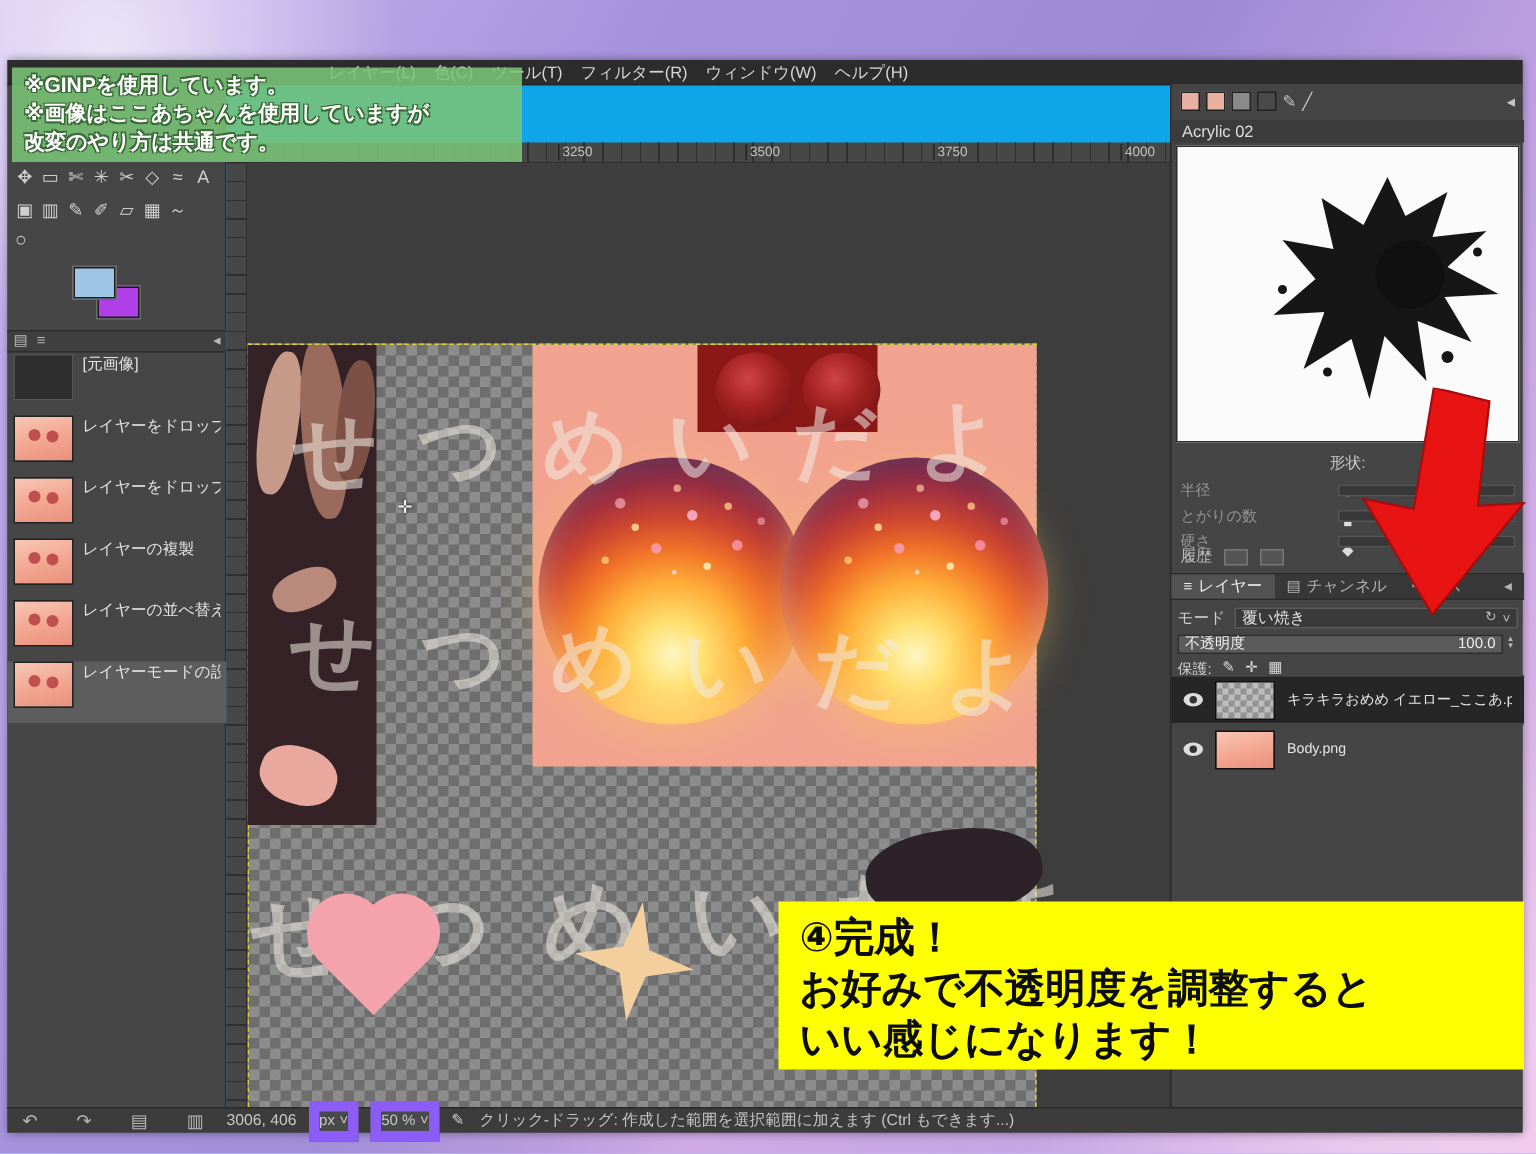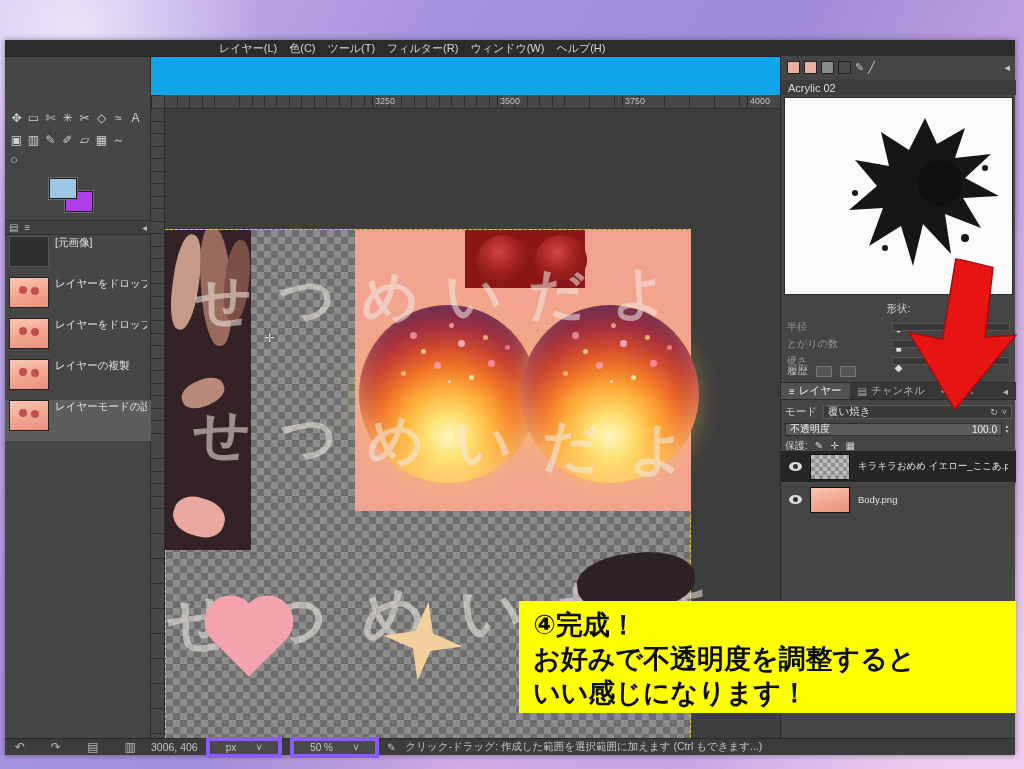--- a/index.html
+++ b/index.html
@@ -125,22 +125,22 @@
   .lthumb.checker{background-color:#bdbdbd;
     background-image:linear-gradient(45deg,#8f8f8f 25%,transparent 25%,transparent 75%,#8f8f8f 75%),
                      linear-gradient(45deg,#8f8f8f 25%,transparent 25%,transparent 75%,#8f8f8f 75%);
     background-position:0 0,4px 4px;background-size:8px 8px;}
   .lthumb.art{background:linear-gradient(165deg,#f7c7b5 0%,#f2a58f 55%,#e8907e 100%);}
   .lname{font-size:9.5px;color:#e4e4e4;white-space:nowrap;overflow:hidden;}
   
   #statusbar{left:0;top:698px;width:1010px;height:17px;background:#3c3c3c;border-top:1px solid #2a2a2a;box-sizing:border-box;
     display:flex;align-items:center;color:#c8c8c8;font-size:10.5px;}
   #statusbar .sbicons{width:146px;display:flex;gap:26px;padding-left:10px;box-sizing:border-box;font-size:12px;color:#b8b8b8;flex:none;}
-  .sb-dd{display:flex;align-items:center;gap:20px;background:#4a4a4a;border:4px solid #8b5cf6;height:13px;
-    padding:0 16px;margin-left:8px;font-size:10px;}
+  .sb-dd{display:flex;align-items:center;gap:3px;background:#4a4a4a;border:7px solid #8b5cf6;height:13px;
+    padding:0 0;margin-left:8px;font-size:10px;}
   #sb-hint{margin-left:10px;white-space:nowrap;overflow:hidden;color:#c4c4c4;}
   
   #green-note{left:8px;top:45px;width:340px;height:63px;background:rgba(122,196,118,.88);
     padding:2px 8px;box-sizing:border-box;z-index:40;}
   #green-note div{font-size:14px;font-weight:bold;color:#fff;line-height:19px;white-space:nowrap;
     text-shadow:1px 1px 0 #3a6b38,-1px 1px 0 #3a6b38,1px -1px 0 #3a6b38,-1px -1px 0 #3a6b38;}
   #yellow-note{left:519px;top:601px;width:497px;height:112px;background:#feff00;z-index:50;
     padding:7px 14px;box-sizing:border-box;}
   #yellow-note div{font-size:27px;font-weight:bold;color:#0d0d0d;line-height:34px;white-space:nowrap;}
   #red-arrow{left:901px;top:260px;width:122px;height:154px;z-index:45;transform:rotate(8deg);}
@@ -200,20 +200,24 @@
           <span class="img-label">レイヤーをドロップ</span>
         </div>
         <div class="img-row">
           <div class="thumb art"></div>
           <span class="img-label">レイヤーをドロップ</span>
         </div>
         <div class="img-row">
           <div class="thumb art"></div>
           <span class="img-label">レイヤーの複製</span>
         </div>
+        <div class="img-row">
+          <div class="thumb art"></div>
+          <span class="img-label">レイヤーの並べ替え</span>
+        </div>
         <div class="img-row selected">
           <div class="thumb art"></div>
           <span class="img-label">レイヤーモードの設定</span>
         </div>
       </div>
     </div>
 
     <div id="canvas-area" class="a">
       <div id="corner" class="a"></div>
       <div id="hruler" class="a">
@@ -384,20 +388,25 @@
       </div>
       <div class="sb-dd">
         <span>50 %</span>
         <span>˅</span>
       </div>
       <span style="margin-left:8px;">✎</span>
       <span id="sb-hint">クリック-ドラッグ: 作成した範囲を選択範囲に加えます (Ctrl もできます...)</span>
     </div>
   </div>
 
+  <div id="green-note" class="a">
+    <div>※GINPを使用しています。</div>
+    <div>※画像はここあちゃんを使用していますが</div>
+    <div>改変のやり方は共通です。</div>
+  </div>
 
   <svg id="red-arrow" class="a" viewBox="0 0 122 154">
     <polygon points="44,0 82,4 84,74 114,68 64,150 8,80 42,82" fill="#e81414" stroke="#a60d0d" stroke-width="1.5"></polygon>
   </svg>
 
   <div id="yellow-note" class="a">
     <div>④完成！</div>
     <div>お好みで不透明度を調整すると</div>
     <div>いい感じになります！</div>
   </div>

